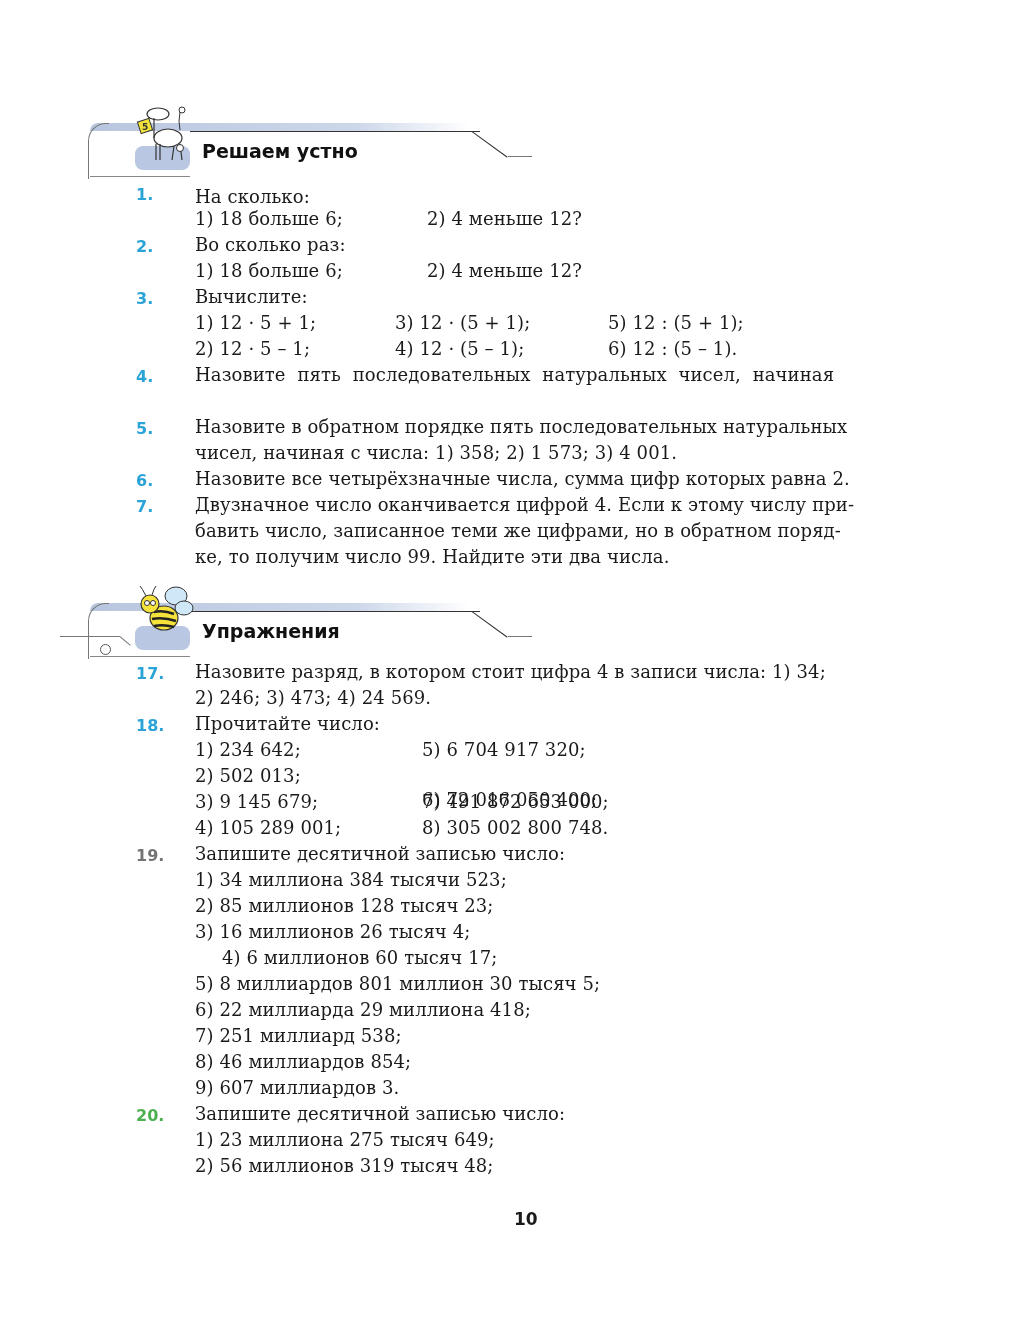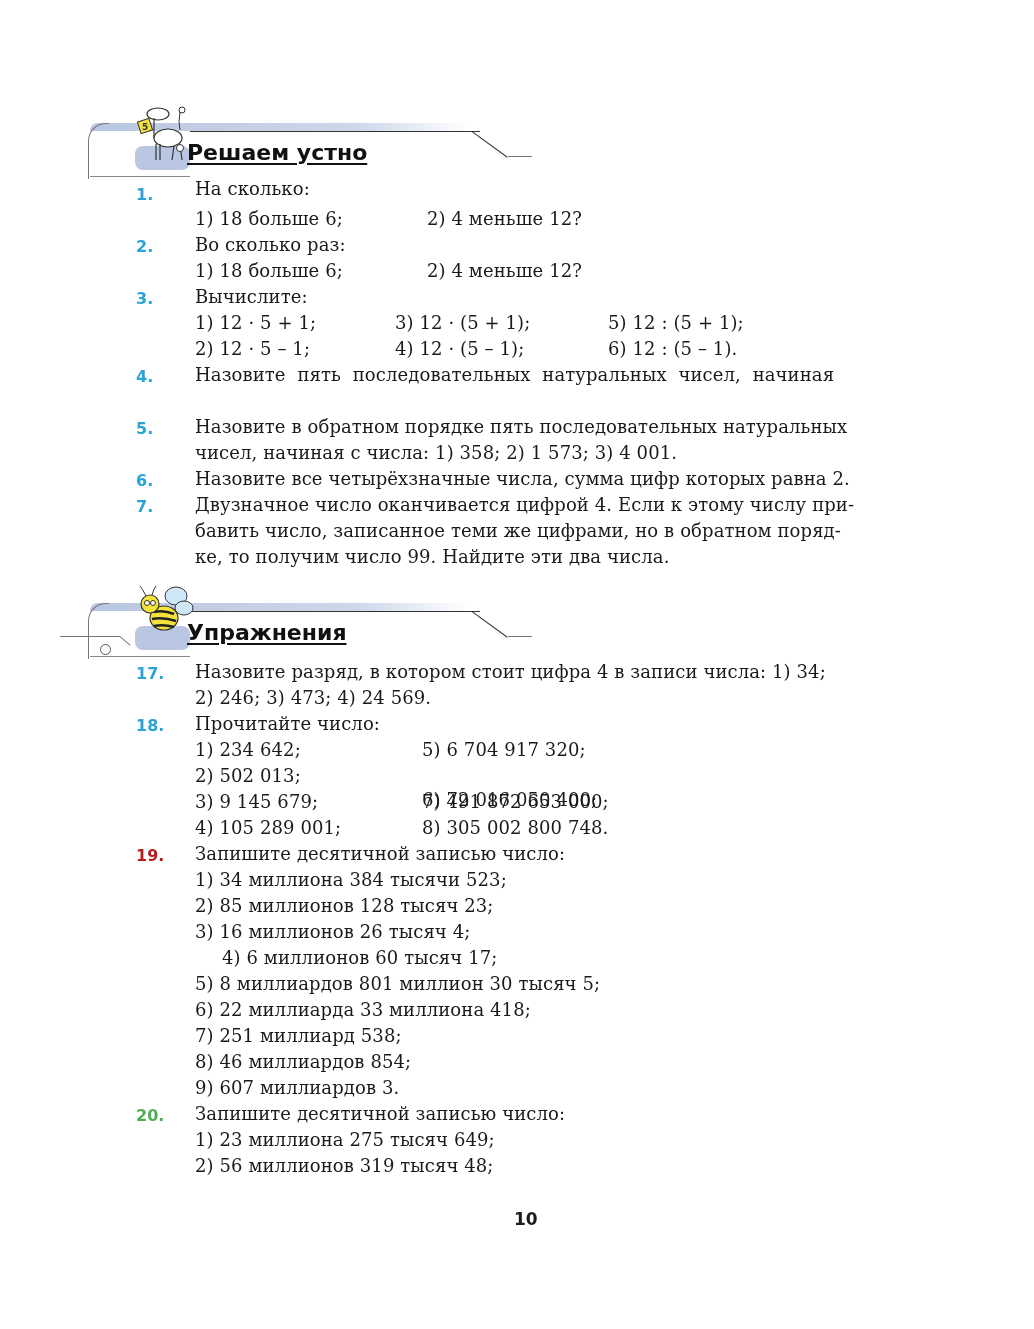--- a/index.html
+++ b/index.html
@@ -14,28 +14,28 @@
         border-top-left-radius:14px; }
   .sec-head .line-top { position:absolute; left:130px; top:13px; width:290px; height:1px; background:#333; }
   .sec-head .slant { position:absolute; left:412px; top:13px; width:44px; height:1px; background:#333;
         transform-origin:0 0; transform:rotate(36deg); }
   .sec-head .tail { position:absolute; left:448px; top:38px; width:24px; height:1px; background:#777; }
   .sec-head .curve { position:absolute; left:28px; top:5px; width:20px; height:55px;
         border-left:1px solid #777; border-top:1px solid #777; border-top-left-radius:18px; }
   .sec-head .under { position:absolute; left:30px; top:58px; width:100px; height:1px; background:#888; }
   .sec-head .pill { position:absolute; left:75px; top:28px; width:55px; height:24px;
         background:#b9c7e2; border-radius:8px; }
-  .sec-head .title { position:absolute; left:127px; top:22px; font-family:"DejaVu Sans", sans-serif;
-        font-weight:bold; font-size:22px; text-decoration:underline; text-underline-offset:3px; color:#111; }
+  .sec-head .title { position:absolute; left:142px; top:22px; font-family:"DejaVu Sans", sans-serif;
+        font-weight:bold; font-size:19px; text-underline-offset:3px; color:#111; }
   .mascot { position:absolute; }
 
   .num { position:absolute; left:136px; font-family:"DejaVu Sans", sans-serif; font-weight:bold; font-size:16px; }
   .blue { color:#2aa3d6; }
   .green { color:#4cb050; }
-  .black { color:#b91c1c; }
+  .black { color:#737373; }
   .ln { position:absolute; font-size:18px; white-space:nowrap; letter-spacing:0.1px; }
   .pagenum { position:absolute; left:514px; top:1209px; font-family:"DejaVu Sans", sans-serif;
              font-weight:bold; font-size:17px; }
 </style>
 </head>
 <body>
 
 <div class="page">
 
   <div class="sec-head" style="top:118px;">
@@ -54,21 +54,21 @@
       <text x="8" y="26" font-size="9" font-family="DejaVu Sans, sans-serif" font-weight="bold" fill="#333">5</text>
       <circle cx="48" cy="6" r="3" fill="#fff" stroke="#333"></circle>
       <path d="M46 8 Q44 18 46 26" stroke="#333" fill="none"></path>
       <path d="M22 40 L22 56 M26 40 L26 56 M40 42 L38 56 M46 40 L48 56" stroke="#333" stroke-width="1.2"></path>
       <circle cx="46" cy="44" r="3.5" fill="#fff" stroke="#333"></circle>
     </svg>
     <div class="title">Решаем устно</div>
   </div>
 
   <div class="num blue" style="top:185px;">1.</div>
-  <div class="ln" style="left:195px;top:178px;">На сколько:</div>
+  <div class="ln" style="left:195px;top:186px;">На сколько:</div>
   <div class="ln" style="left:195px;top:208px;">1) 18 больше 6;</div>
   <div class="ln" style="left:427px;top:208px;">2) 4 меньше 12?</div>
 
   <div class="num blue" style="top:237px;">2.</div>
   <div class="ln" style="left:195px;top:234px;">Во сколько раз:</div>
   <div class="ln" style="left:195px;top:260px;">1) 18 больше 6;</div>
   <div class="ln" style="left:427px;top:260px;">2) 4 меньше 12?</div>
 
   <div class="num blue" style="top:289px;">3.</div>
   <div class="ln" style="left:195px;top:286px;">Вычислите:</div>
@@ -133,21 +133,21 @@
   <div class="ln" style="left:195px;top:817px;">4) 105 289 001;</div>
   <div class="ln" style="left:422px;top:817px;">8) 305 002 800 748.</div>
 
   <div class="num black" style="top:846px;">19.</div>
   <div class="ln" style="left:195px;top:843px;">Запишите десятичной записью число:</div>
   <div class="ln" style="left:195px;top:869px;">1) 34 миллиона 384 тысячи 523;</div>
   <div class="ln" style="left:195px;top:895px;">2) 85 миллионов 128 тысяч 23;</div>
   <div class="ln" style="left:195px;top:921px;">3) 16 миллионов 26 тысяч 4;</div>
   <div class="ln" style="left:195px;top:947px;margin-left:27px;">4) 6 миллионов 60 тысяч 17;</div>
   <div class="ln" style="left:195px;top:973px;">5) 8 миллиардов 801 миллион 30 тысяч 5;</div>
-  <div class="ln" style="left:195px;top:999px;">6) 22 миллиарда 33 миллиона 418;</div>
+  <div class="ln" style="left:195px;top:999px;">6) 22 миллиарда 29 миллиона 418;</div>
   <div class="ln" style="left:195px;top:1025px;">7) 251 миллиард 538;</div>
   <div class="ln" style="left:195px;top:1051px;">8) 46 миллиардов 854;</div>
   <div class="ln" style="left:195px;top:1077px;">9) 607 миллиардов 3.</div>
 
   <div class="num green" style="top:1106px;">20.</div>
   <div class="ln" style="left:195px;top:1103px;">Запишите десятичной записью число:</div>
   <div class="ln" style="left:195px;top:1129px;">1) 23 миллиона 275 тысяч 649;</div>
   <div class="ln" style="left:195px;top:1155px;">2) 56 миллионов 319 тысяч 48;</div>
 
   <div class="pagenum">10</div>

